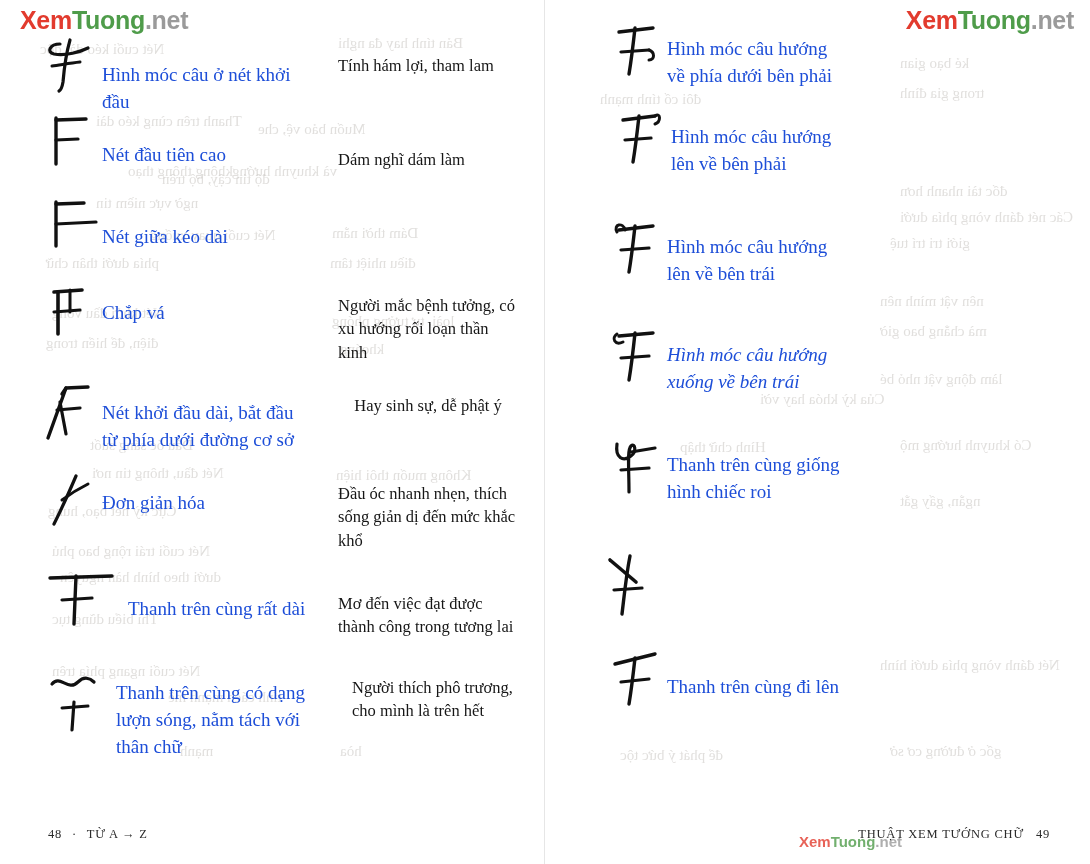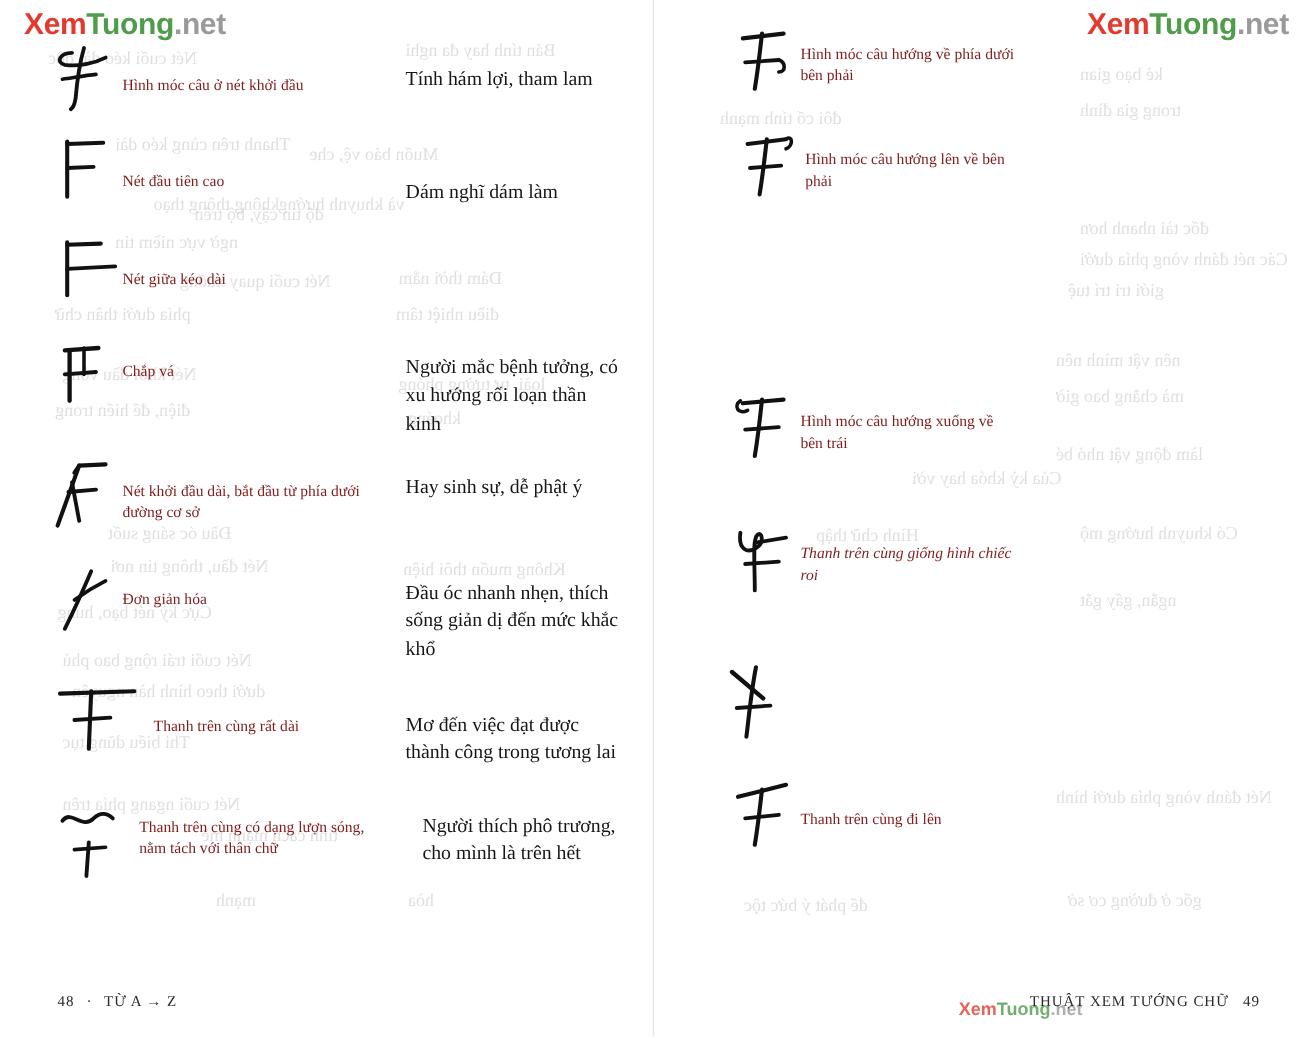--- a/index.html
+++ b/index.html
@@ -86,23 +86,23 @@
     align-items: flex-start;
   }
   .glyph {
     width: 62px;
     flex: 0 0 62px;
     position: relative;
     height: 62px;
   }
   .glyph svg { position: absolute; left: 0; top: 0; overflow: visible; }
   .desc {
-    font-size: 13px;
+    font-size: 19px;
     line-height: 1.42;
-    color: #7f1d1d;
+    color: #1d4ed8;
   }
   .trait {
     position: absolute;
     font-size: 16.5px;
     line-height: 1.42;
     color: #161616;
   }
 
   
   .folio {
@@ -231,21 +231,21 @@
     <div class="glyph">
       <svg width="62" height="62" viewBox="0 0 62 62">
         <path d="M8 56 L26 6" fill="none" stroke="#111" stroke-width="3.4" stroke-linecap="round"></path>
         <path d="M22 12 L26 6 L48 5" fill="none" stroke="#111" stroke-width="3.4" stroke-linecap="round" stroke-linejoin="round"></path>
         <path d="M17 28 L40 26" fill="none" stroke="#111" stroke-width="3.2" stroke-linecap="round"></path>
         <path d="M20 20 L26 52" fill="none" stroke="#111" stroke-width="3.2" stroke-linecap="round"></path>
       </svg>
     </div>
     <div class="desc" style="width:208px; padding-top:18px;">Nét khởi đầu dài, bắt đầu từ phía dưới đường cơ sở</div>
   </div>
-  <div class="trait" style="left:338px; top:394px; width:180px;">Hay sinh sự, dễ phật ý</div>
+  <div class="trait" style="left:338px; top:394px; width:180px;text-align:center;">Hay sinh sự, dễ phật ý</div>
 
   <div class="row" style="left:40px; top:470px;">
     <div class="glyph">
       <svg width="62" height="62" viewBox="0 0 62 62">
         <path d="M14 54 C22 38 30 20 36 6" fill="none" stroke="#111" stroke-width="3.2" stroke-linecap="round"></path>
         <path d="M22 30 C30 24 40 18 48 14" fill="none" stroke="#111" stroke-width="3" stroke-linecap="round"></path>
       </svg>
     </div>
     <div class="desc" style="width:140px; padding-top:20px;">Đơn giản hóa</div>
   </div>
@@ -301,34 +301,45 @@
       <svg width="62" height="62" viewBox="0 0 62 62">
         <path d="M14 12 L46 8" fill="none" stroke="#111" stroke-width="3.4" stroke-linecap="round"></path>
         <path d="M46 8 C52 4 52 14 46 16" fill="none" stroke="#111" stroke-width="3" stroke-linecap="round"></path>
         <path d="M30 8 C28 26 26 42 24 54" fill="none" stroke="#111" stroke-width="3.4" stroke-linecap="round"></path>
         <path d="M16 32 L42 30" fill="none" stroke="#111" stroke-width="3.2" stroke-linecap="round"></path>
       </svg>
     </div>
     <div class="desc" style="width:170px; padding-top:16px;">Hình móc câu hướng lên về bên phải</div>
   </div>
 
+  <div class="row" style="left:60px; top:218px;">
+    <div class="glyph">
+      <svg width="62" height="62" viewBox="0 0 62 62">
+        <path d="M12 14 C8 6 18 4 20 12" fill="none" stroke="#111" stroke-width="3" stroke-linecap="round"></path>
+        <path d="M14 12 L48 8" fill="none" stroke="#111" stroke-width="3.4" stroke-linecap="round"></path>
+        <path d="M30 8 C28 26 26 42 24 54" fill="none" stroke="#111" stroke-width="3.4" stroke-linecap="round"></path>
+        <path d="M16 32 L44 30" fill="none" stroke="#111" stroke-width="3.2" stroke-linecap="round"></path>
+      </svg>
+    </div>
+    <div class="desc" style="width:170px; padding-top:16px;">Hình móc câu hướng lên về bên trái</div>
+  </div>
 
   <div class="row" style="left:60px; top:326px;">
     <div class="glyph">
       <svg width="62" height="62" viewBox="0 0 62 62">
         <path d="M12 8 C6 12 10 20 18 16" fill="none" stroke="#111" stroke-width="3" stroke-linecap="round"></path>
         <path d="M14 10 L48 7" fill="none" stroke="#111" stroke-width="3.4" stroke-linecap="round"></path>
         <path d="M30 7 C28 26 26 42 24 54" fill="none" stroke="#111" stroke-width="3.4" stroke-linecap="round"></path>
         <path d="M16 32 L44 30" fill="none" stroke="#111" stroke-width="3.2" stroke-linecap="round"></path>
       </svg>
     </div>
-    <div class="desc" style="width:170px; padding-top:16px;">Hình móc câu hướng xuống về bên trái</div>
-  </div>
-
-  <div class="row" style="left:60px; top:438px;font-style:italic;">
+    <div class="desc" style="width:170px; padding-top:16px;font-style:italic;">Hình móc câu hướng xuống về bên trái</div>
+  </div>
+
+  <div class="row" style="left:60px; top:438px;">
     <div class="glyph">
       <svg width="62" height="62" viewBox="0 0 62 62">
         <path d="M12 6 C10 20 18 24 26 18 C32 14 30 4 26 8 C22 12 24 30 24 54" fill="none" stroke="#111" stroke-width="3.2" stroke-linecap="round"></path>
         <path d="M26 14 L50 10" fill="none" stroke="#111" stroke-width="3.2" stroke-linecap="round"></path>
         <path d="M16 32 L44 30" fill="none" stroke="#111" stroke-width="3.2" stroke-linecap="round"></path>
       </svg>
     </div>
     <div class="desc" style="width:180px; padding-top:14px;">Thanh trên cùng giống hình chiếc roi</div>
   </div>
 

